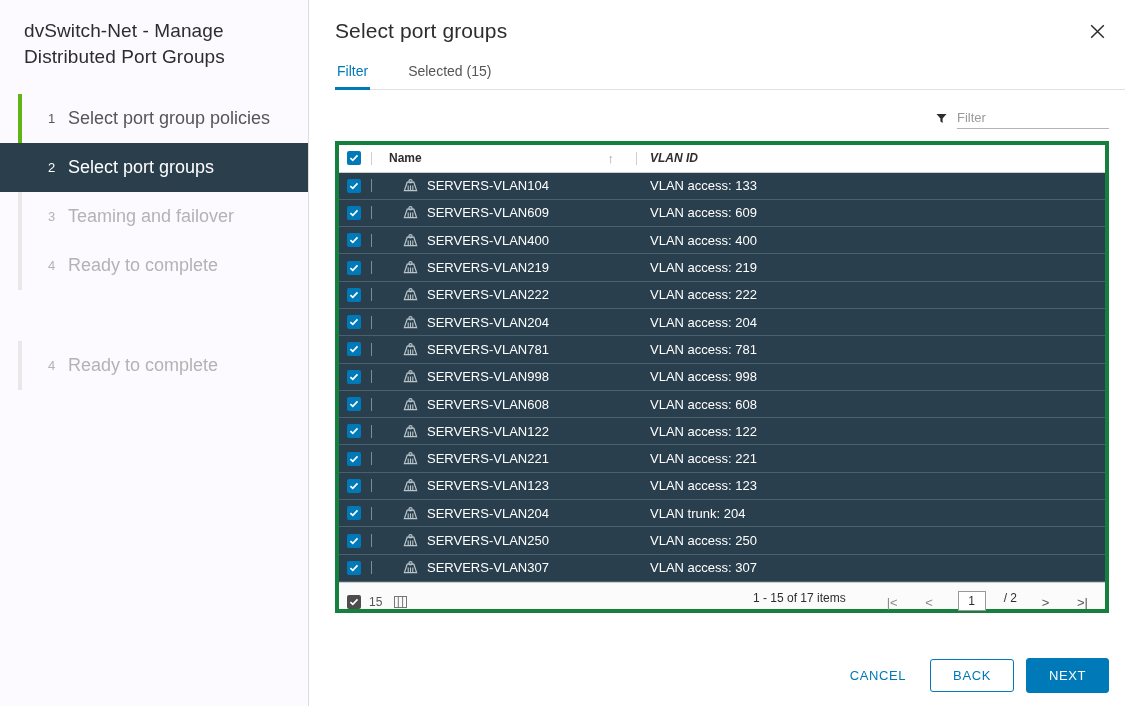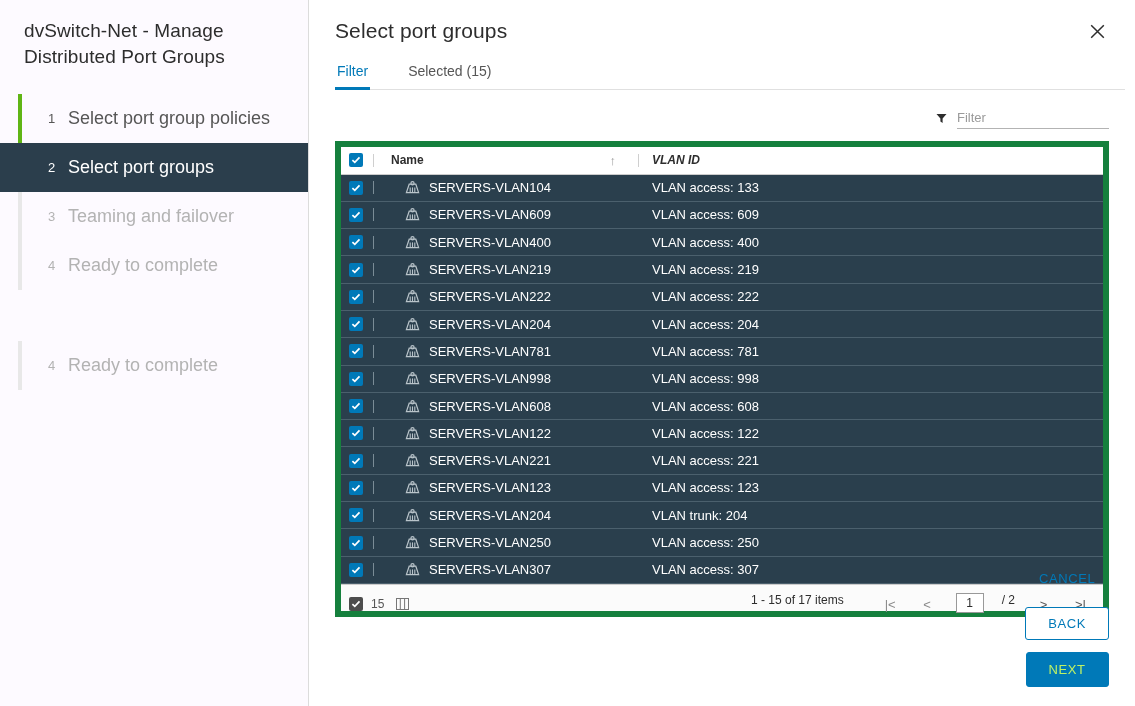--- a/index.html
+++ b/index.html
@@ -112,21 +112,21 @@
     font-size: 13px; color: #565656;
     font-family: "Liberation Sans", sans-serif;
     outline: none; padding: 2px 0 3px 0;
     background: transparent;
   }
   .filter-input::placeholder { color: #9a9a9a; }
 
   
   .table-wrap {
     margin: 9px 16px 0 26px;
-    border: 6px solid #15803d;
+    border: 4px solid #15803d;
     background: #ffffff;
   }
   .tbl { width: 100%; border-collapse: collapse; table-layout: fixed; }
   .tbl th {
     height: 27px;
     background: #ffffff;
     font-size: 12px; font-weight: 700; color: #2d2d2d;
     text-align: left;
     border-bottom: 1px solid #cccccc;
     padding: 0;
@@ -193,40 +193,40 @@
     width: 28px; height: 20px;
     border: 1px solid #999999; background: #ffffff;
     text-align: center; font-size: 12px; color: #2d2d2d;
     font-family: "Liberation Sans", sans-serif;
     margin: 0 4px; outline: none;
   }
   .pg-total { font-size: 12px; color: #2d2d2d; margin: 0 4px 0 2px; }
 
   
   .footer {
-    position: absolute; right: 16px; bottom: 19px;
-    display: flex; align-items: center; gap: 12px; flex-direction: column;
+    position: absolute; right: 16px; bottom: 13px;
+    display: flex; align-items: center; gap: 12px;
   }
   .btn {
     font-family: "Liberation Sans", sans-serif;
     font-size: 13px;
     letter-spacing: .6px;
     cursor: pointer;
     border-radius: 3px;
   }
   .btn-flat {
     background: transparent; border: none; color: #0079b8;
     padding: 9px 12px;
   }
   .btn-outline {
     background: #ffffff; border: 1px solid #0079b8; color: #0079b8;
     padding: 8px 22px;
   }
   .btn-primary {
-    background: #0079b8; border: 1px solid #0079b8; color: #bef264;
+    background: #0079b8; border: 1px solid #0079b8; color: #ffffff;
     padding: 9px 22px;
   }
 </style>
 </head>
 <body>
 
 <div class="wizard">
 
   <div class="sidebar">
     <div class="wizard-title">dvSwitch-Net - Manage Distributed Port Groups</div>

